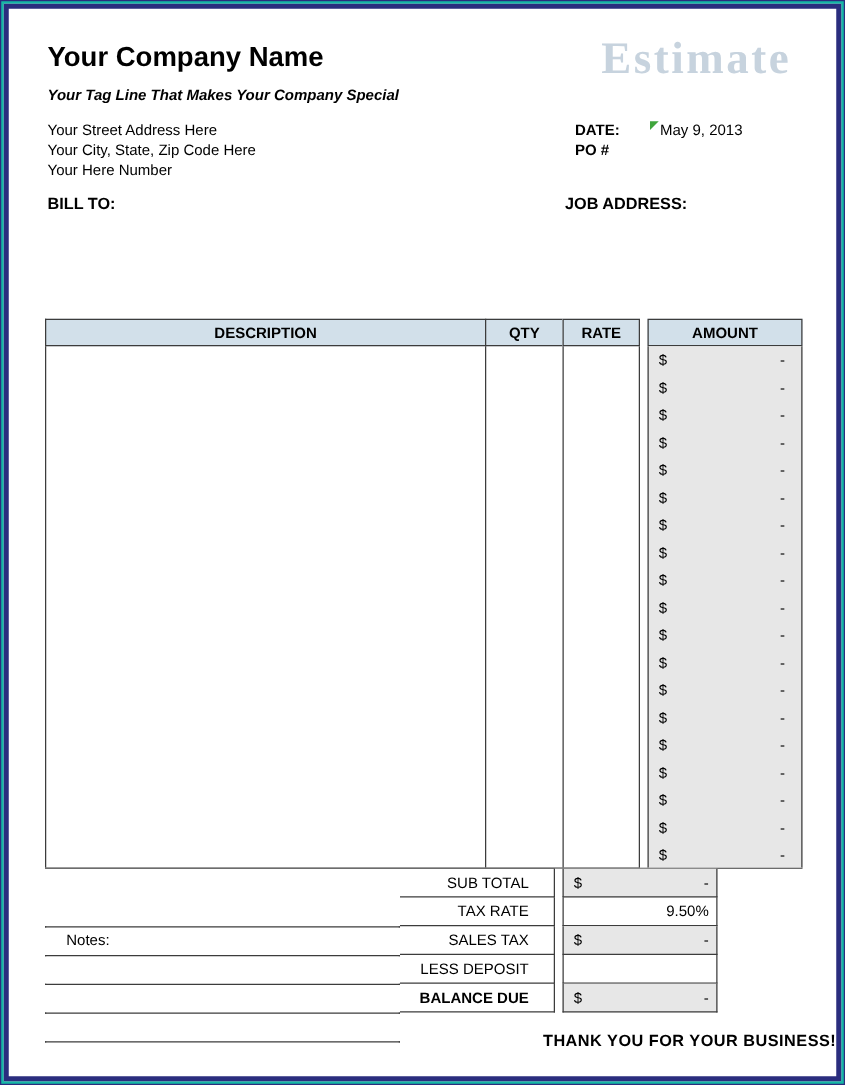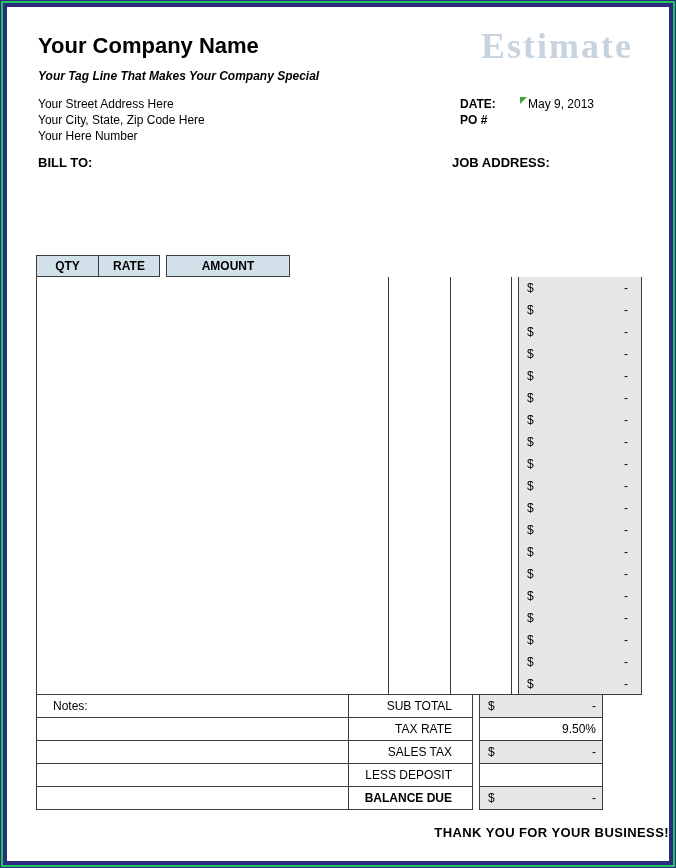--- a/index.html
+++ b/index.html
@@ -7,21 +7,21 @@
     --table-line:#3C3C3C;
     --header-fill:#D2E0EA;
     --amount-fill:#E7E7E7;
     --estimate-title:#C7D3DE;
     --flag-green:#3FA53C;
   }
   html,body{margin:0;padding:0;}
   body{width:676px;height:868px;background:#fff;font-family:"Liberation Sans",sans-serif;color:#000;}
   *{box-sizing:border-box;}
 
-  .frame{position:absolute;top:0;left:0;width:676px;height:868px;border:1px solid var(--page-border);padding:2px;background:#22c55e;}
+  .frame{position:absolute;top:0;left:0;width:676px;height:868px;border:1px solid var(--page-border);padding:2px;background:#14b8a6;}
   .page{position:relative;width:100%;height:100%;border:4px solid var(--page-border);background:#fff;}
 
   .company{position:absolute;left:31px;top:26px;font-size:22px;font-weight:700;margin:0;}
   .doc-title{position:absolute;right:36px;top:18px;font-size:36px;font-weight:700;font-family:"Liberation Serif",serif;letter-spacing:2px;color:var(--estimate-title);}
   .tagline{position:absolute;left:31px;top:62px;font-size:12px;font-weight:700;font-style:italic;}
   .address{position:absolute;left:31px;top:89px;font-size:12px;line-height:16px;}
   .meta{position:absolute;left:453px;top:89px;font-size:12px;line-height:16px;}
   .meta-row{display:flex;justify-content:center;}
   .meta-label{display:inline-block;width:60px;font-weight:700;}
   .meta-value{position:relative;display:inline-block;min-width:90px;min-height:14px;}
@@ -40,21 +40,21 @@
   .col-amount{width:124px;border-right:1px solid var(--table-line);}
 
   .tbody{display:flex;height:418px;border-bottom:1px solid var(--table-line);}
   .cell-desc{width:352px;border-left:1px solid var(--table-line);}
   .cell-qty{width:62px;border-left:1px solid var(--table-line);}
   .cell-rate{width:62px;border-left:1px solid var(--table-line);border-right:1px solid var(--table-line);}
   .cell-amounts{width:124px;border-left:1px solid var(--table-line);border-right:1px solid var(--table-line);background:var(--amount-fill);}
   .amount-row{height:22px;line-height:22px;display:flex;justify-content:space-between;padding:0 13px 0 8px;}
 
   .srow{display:flex;height:23px;line-height:22px;}
-  .s-left{width:313px;border-left:1px solid var(--table-line);border-right:1px solid var(--table-line);border-bottom:1px solid var(--table-line);padding-left:16px;}
+  .s-left{width:284px;border-left:1px solid var(--table-line);border-right:1px solid var(--table-line);border-bottom:1px solid var(--table-line);padding-left:16px;margin-top:46px;}
   .s-label{width:124px;border-right:1px solid var(--table-line);border-bottom:1px solid var(--table-line);text-align:right;padding-right:20px;}
   .s-value{width:124px;border-left:1px solid var(--table-line);border-right:1px solid var(--table-line);border-bottom:1px solid var(--table-line);display:flex;padding:0 6px 0 8px;}
   .s-value .val{margin-left:auto;}
   .s-value.shaded{background:var(--amount-fill);}
   .srow.balance .s-label{font-weight:700;}
 
   .footer{position:absolute;left:0;right:0;top:818px;text-align:right;font-weight:700;font-size:13px;letter-spacing:0.4px;}
 </style>
 </head>
 <body>
@@ -85,20 +85,21 @@
         <span class="meta-value"></span>
       </div>
     </div>
 
     <div class="billto">BILL TO:</div>
     <div class="jobaddr">JOB ADDRESS:</div>
 
     <div class="table">
 
       <div class="thead">
+        <div class="th col-desc">DESCRIPTION</div>
         <div class="th col-qty">QTY</div>
         <div class="th col-rate">RATE</div>
         <div class="gcol"></div>
         <div class="th col-amount">AMOUNT</div>
       </div>
 
       <div class="tbody">
         <div class="cell-desc"></div>
         <div class="cell-qty"></div>
         <div class="cell-rate"></div>

